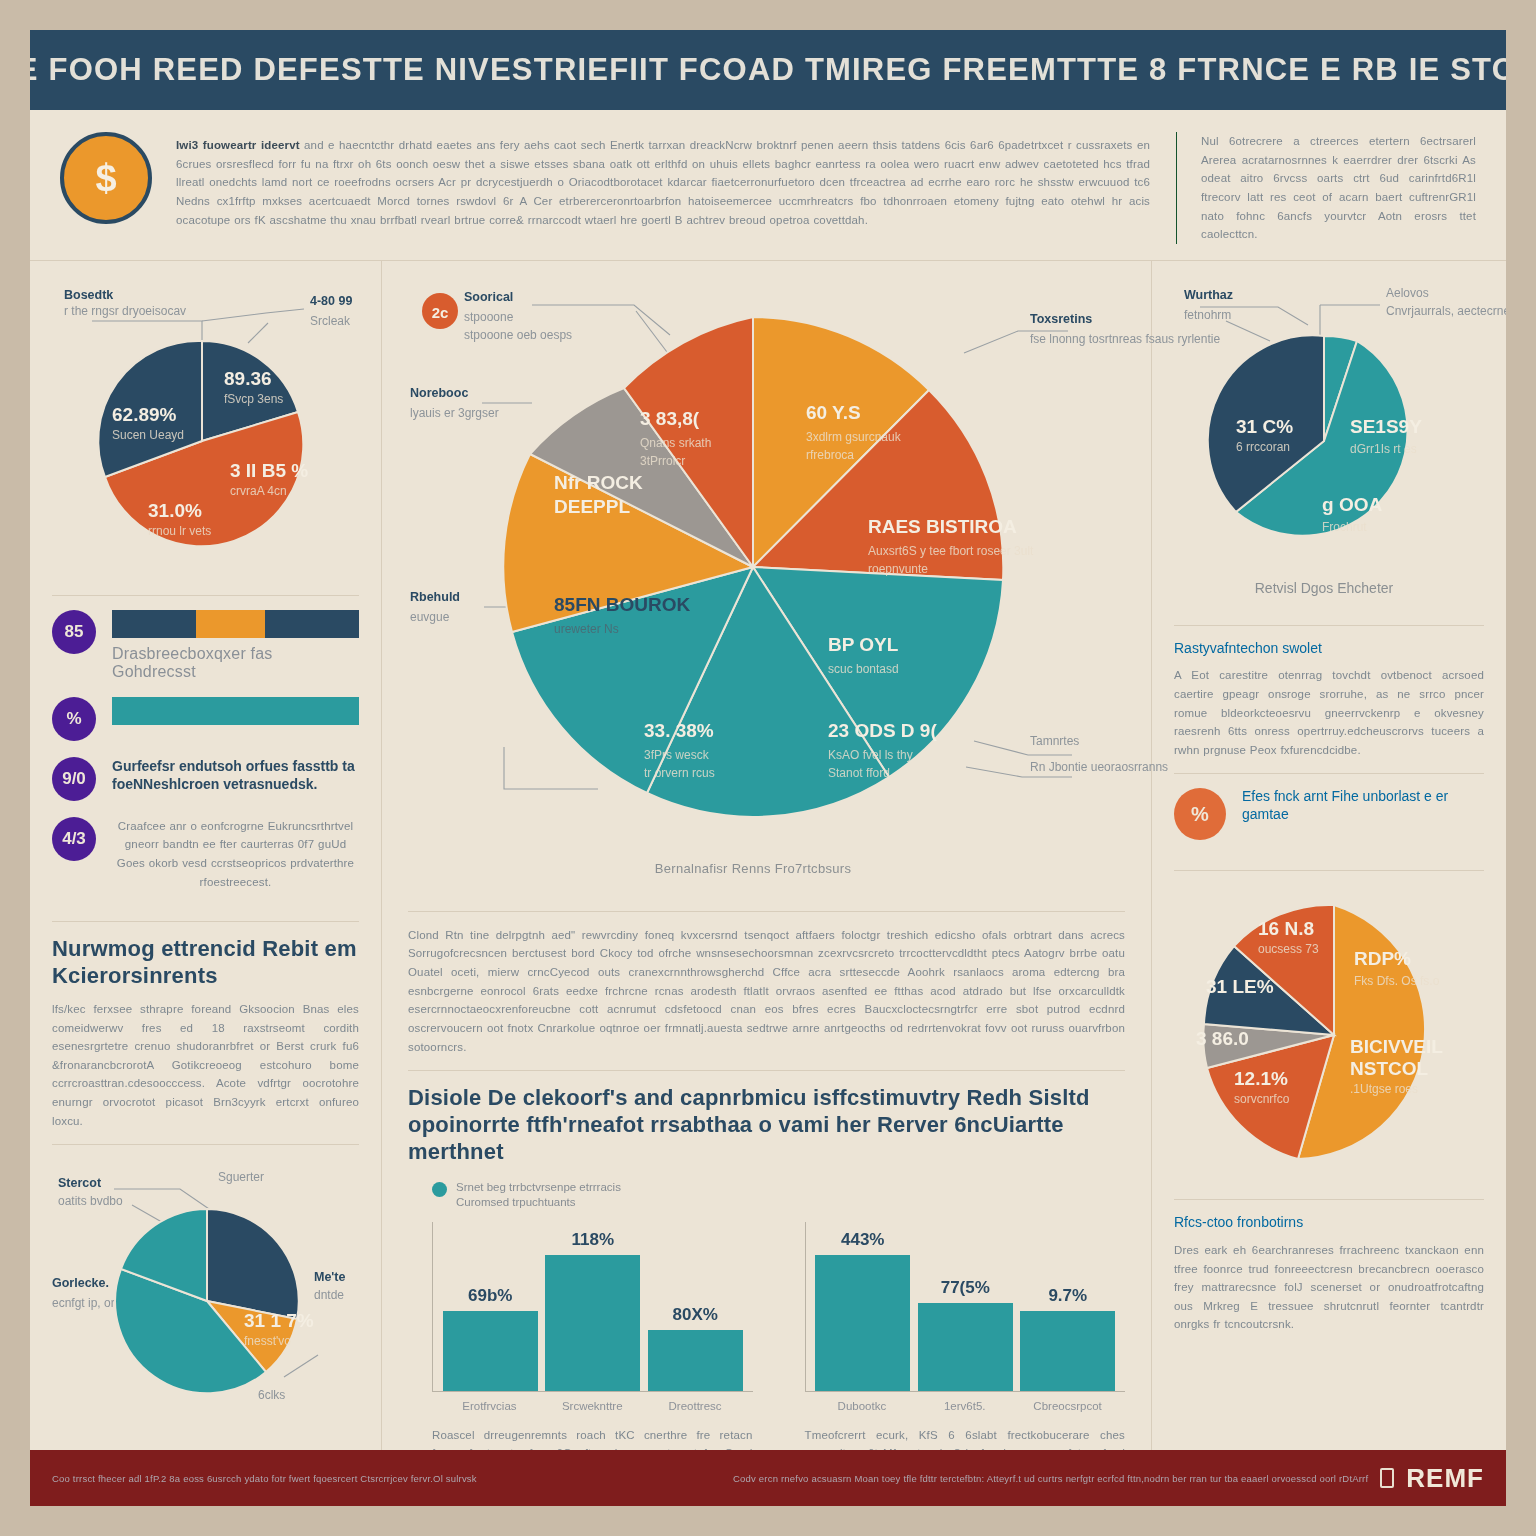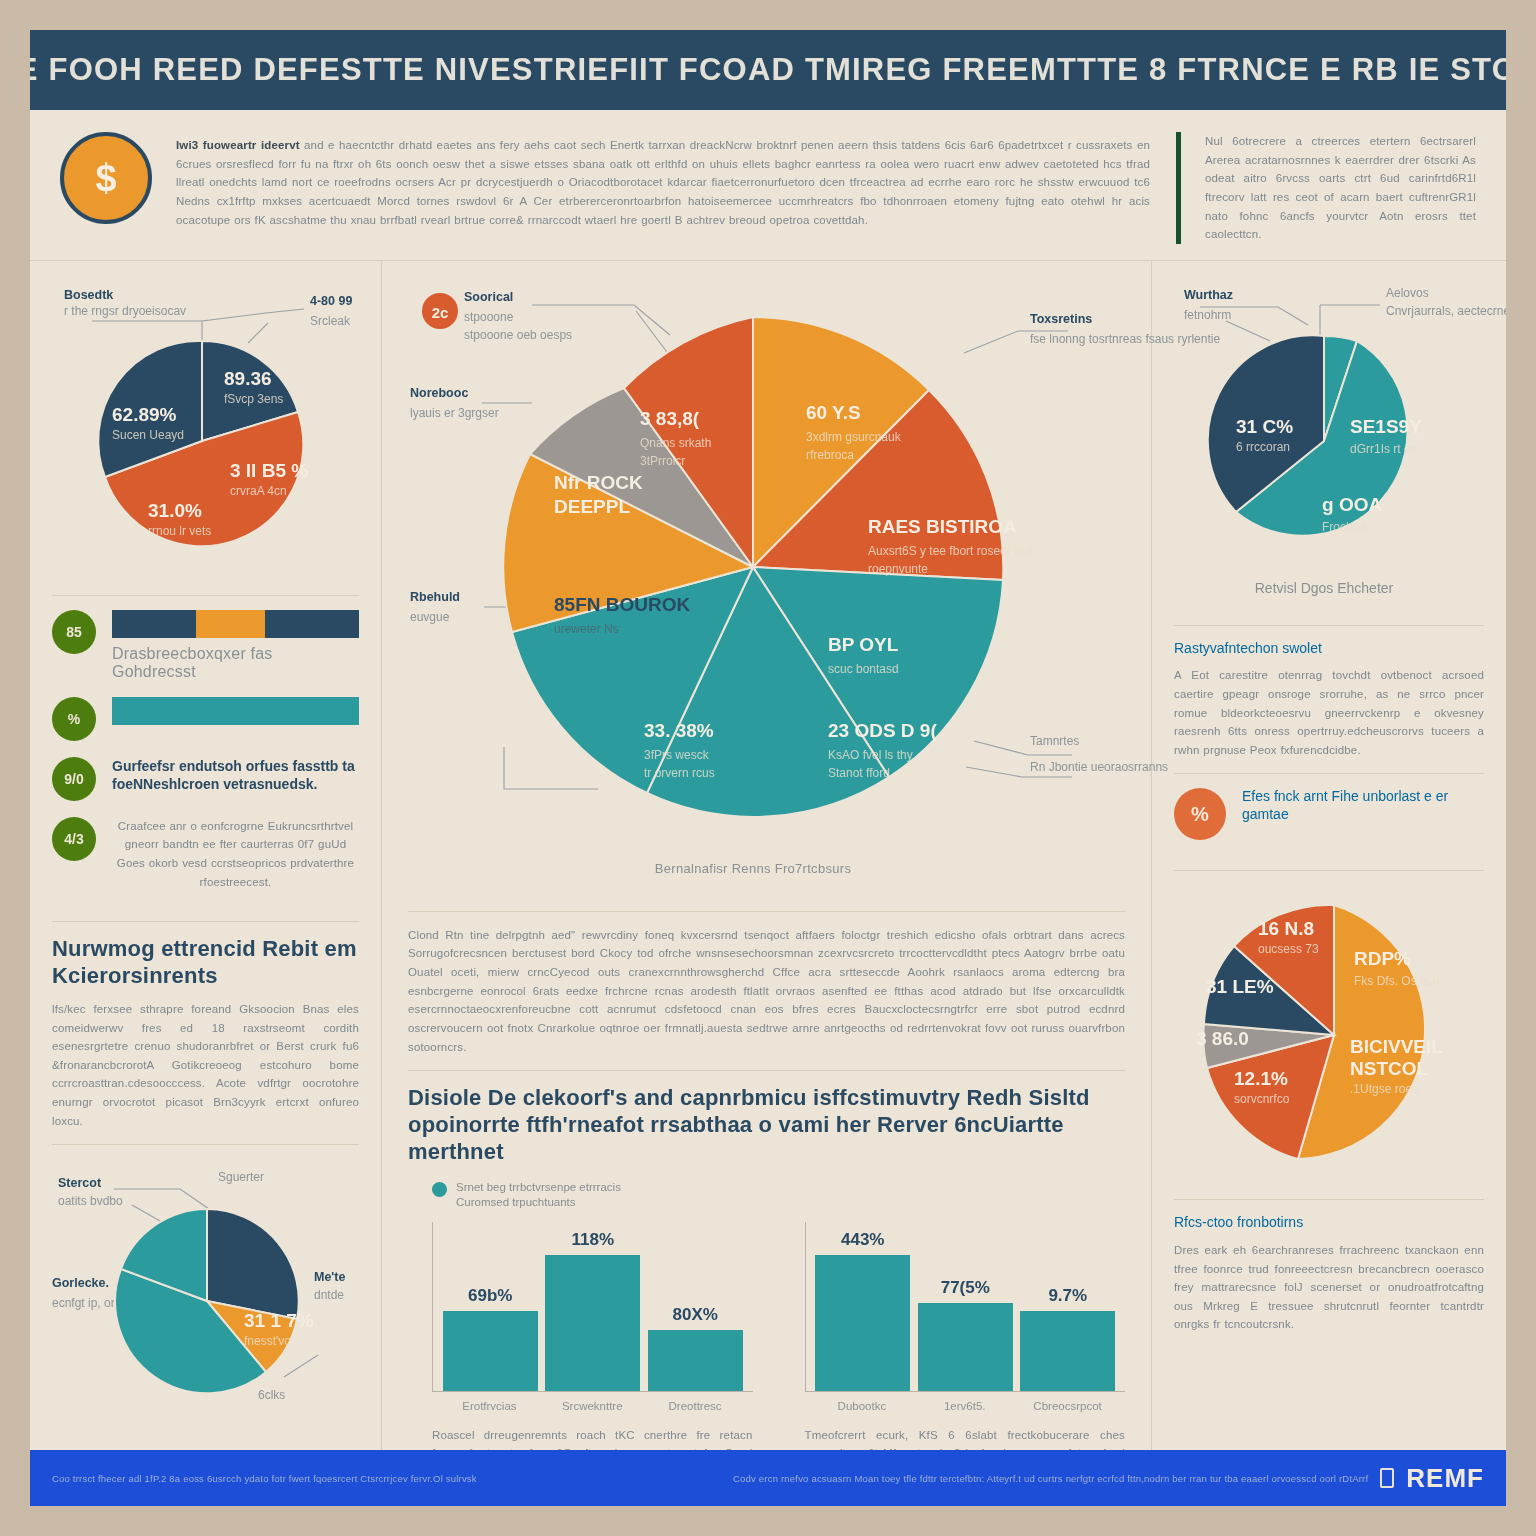--- a/index.html
+++ b/index.html
@@ -36,21 +36,21 @@
   .coin {
     flex: 0 0 auto; width: 92px; height: 92px; border-radius: 50%;
     background: #eb982c; border: 4px solid #2a4a63;
     display: flex; align-items: center; justify-content: center;
     color: #f6efe3; font-size: 38px; font-weight: bold;
   }
   .intro-body { flex: 1 1 auto; padding-top: 4px; }
   .intro-body .lead { font-weight: bold; color: #3c4c58; }
   .intro-right {
     flex: 0 0 300px; width: 300px;
-    border-left: 5px solid #14532d; padding-left: 24px;
+    border-left: 1px solid #14532d; padding-left: 24px;
   }
   .blurb {
     font-size: 11.5px; line-height: 1.62; color: #7e8890;
     text-align: justify; letter-spacing: .15px; word-spacing: .5px;
   }
   
   .columns { display: flex; height: 1296px; }
   .col-left   { width: 352px; border-right: 1px solid #d8cdbb; padding: 16px 22px; }
   .col-center { width: 770px; border-right: 1px solid #d8cdbb; padding: 16px 26px; }
   .col-right  { width: 354px; padding: 16px 22px; }
@@ -75,23 +75,23 @@
   .slice-sub { font-size: 12px; fill: #eadfcd; opacity: .82; }
   .slice-sub.dark { fill: #51606b; opacity: .75; }
   .callout-t  { font-size: 12.5px; font-weight: bold; fill: #2a4a63; }
   .callout-s  { font-size: 12px; fill: #8d949a; }
   .lead-line  { stroke: #9aa0a4; stroke-width: 1.1px; fill: none; }
   .pie-sep    { stroke: #ece4d6; stroke-width: 2px; }
   
   .stat-row { display: flex; align-items: flex-start; gap: 16px; margin-bottom: 16px; }
   .badge {
     flex: 0 0 auto; width: 44px; height: 44px; border-radius: 50%;
-    background: #4d7c0f; color: #efe7d8;
+    background: #4c1d95; color: #efe7d8;
     display: flex; align-items: center; justify-content: center;
-    font-size: 14px; font-weight: bold;
+    font-size: 17px; font-weight: bold;
   }
   .badge.orange { background: #e06c39; }
   .badge.big { width: 52px; height: 52px; font-size: 20px; }
   .stat-body { flex: 1 1 auto; min-width: 0; }
   .segbar { height: 28px; width: 100%; display: flex; overflow: hidden; }
   .segbar .seg { height: 100%; }
   .bar-label { font-size: 16px; color: #8a9097; margin-top: 7px; letter-spacing: .2px; }
   .stat-title { font-size: 14px; font-weight: bold; color: #2a4a63; line-height: 1.3; }
   
   .barwrap { display: flex; gap: 28px; margin-top: 14px; }
@@ -104,21 +104,21 @@
     border-left: 1.5px solid #b9b2a5; border-bottom: 1.5px solid #b9b2a5;
     padding: 0 6px;
   }
   .bc-col { width: 31%; display: flex; flex-direction: column; align-items: center; height: 100%; justify-content: flex-end; }
   .bc-value { font-size: 17px; font-weight: bold; color: #2a4a63; margin-bottom: 5px; }
   .bc-bar { width: 100%; background: #2b9b9e; }
   .bc-ticks { display: flex; justify-content: space-around; padding: 8px 6px 0 6px; }
   .bc-tick { width: 31%; text-align: center; font-size: 11.5px; color: #8d9299; }
   
   .footer {
-    height: 56px; background: #1d4ed8;
+    height: 56px; background: #7f1d1d;
     display: flex; align-items: center; justify-content: space-between;
     padding: 0 22px; position: absolute; bottom: 0; left: 0; right: 0;
   }
   .footer-text { font-size: 9.5px; color: #b7c3cd; opacity: .82; letter-spacing: .2px; }
   .footer-right { display: flex; align-items: center; gap: 12px; }
   .logo-mark { width: 14px; height: 20px; border: 2px solid #e8e0d0; border-radius: 2px; }
   .logo-word { font-size: 26px; font-weight: bold; color: #f0e8d8; letter-spacing: 1px; }
 </style>
 </head>
 <body>

